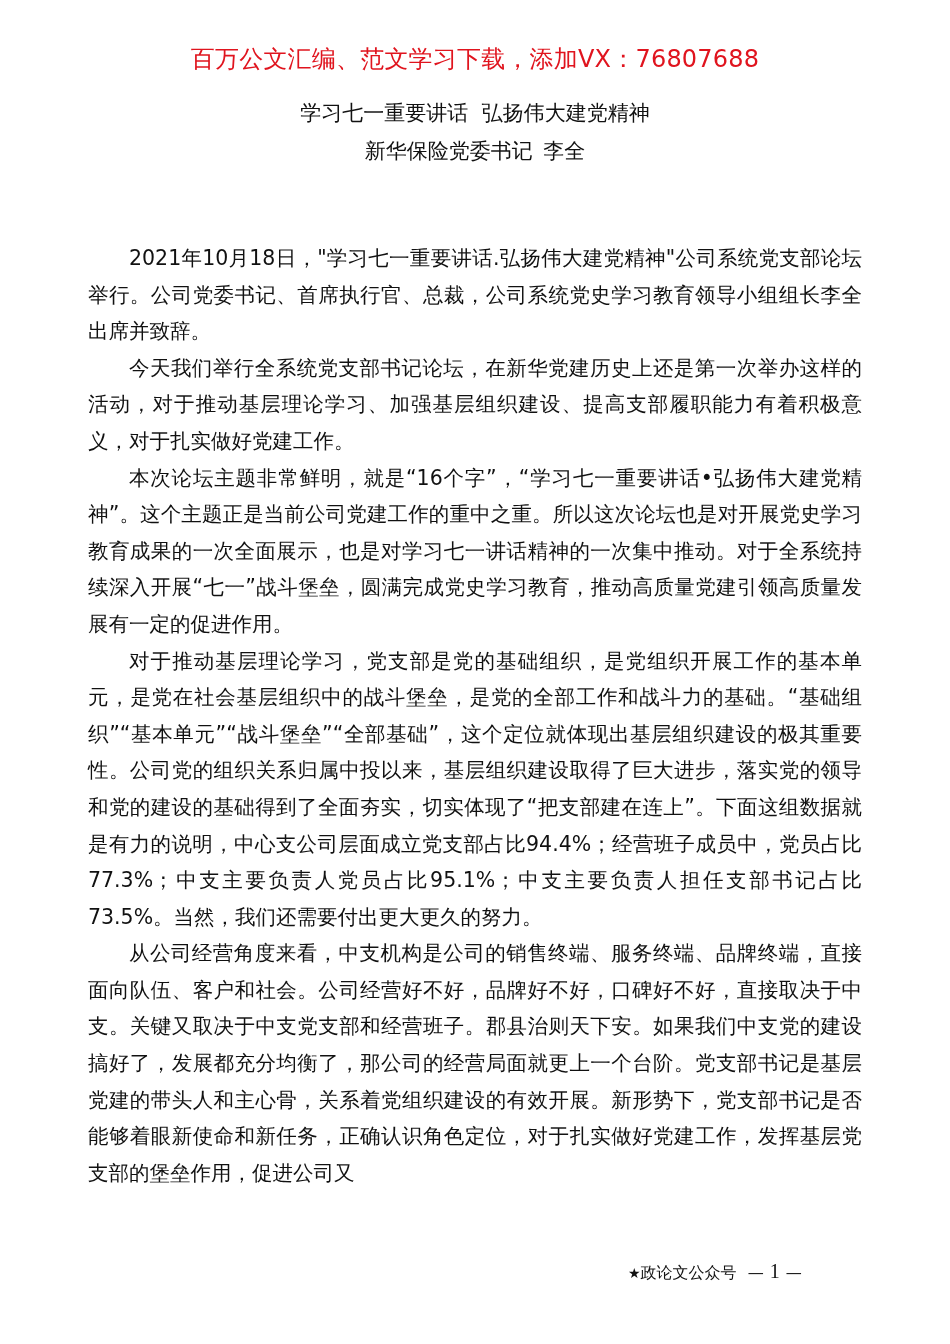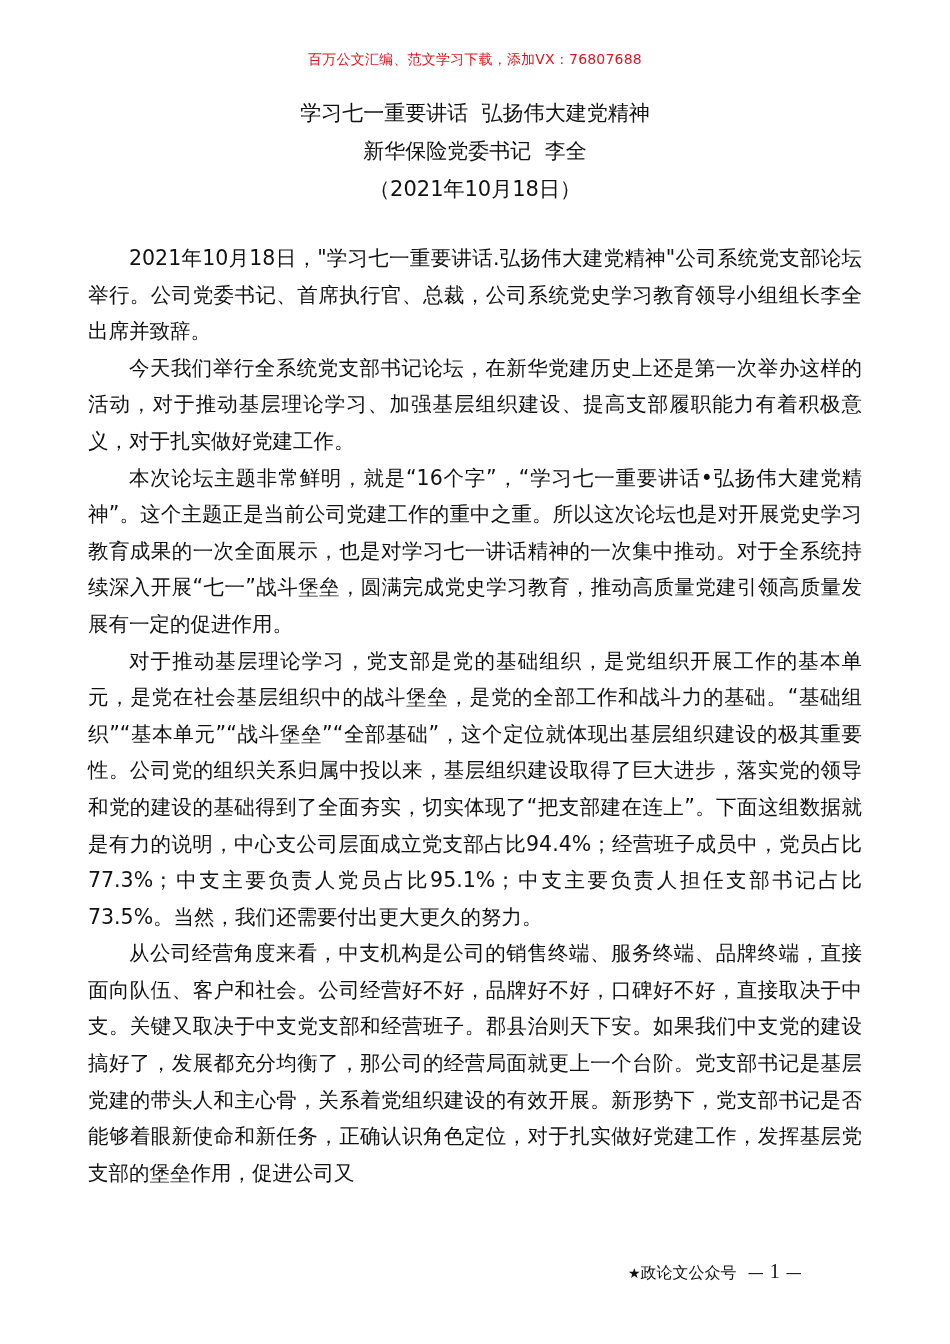--- a/index.html
+++ b/index.html
@@ -14,21 +14,21 @@
       overflow: hidden;
       font-family: "DejaVu Sans", "Liberation Sans", sans-serif;
       color: #111111;
     }
     .banner {
       position: absolute;
       top: 44px;
       left: 0;
       width: 950px;
       text-align: center;
-      font-size: 14px;
+      font-size: 24px;
       line-height: 30px;
       color: #e0141e;
       letter-spacing: 0.2px;
     }
     .header {
       position: absolute;
       top: 94px;
       left: 0;
       width: 950px;
       text-align: center;
@@ -73,22 +73,21 @@
   </style>
 </head>
 <body>
 
 <div class="banner">
   <span>百万公文汇编、范文学习下载，添加VX：76807688</span>
 </div>
 
 <div class="header">
   <div style="white-space:pre;">学习七一重要讲话  弘扬伟大建党精神</div>
-  <div style="white-space:pre;">新华保险党委书记  李全</div>
-  <div>（2021年10月18日）</div>
+  <div style="white-space:pre;font-family:Liberation Serif, serif;">新华保险党委书记  李全</div>
 </div>
 
 <div class="body-text">
   <p>2021年10月18日，"学习七一重要讲话.弘扬伟大建党精神"公司系统党支部论坛举行。公司党委书记、首席执行官、总裁，公司系统党史学习教育领导小组组长李全出席并致辞。</p>
   <p>今天我们举行全系统党支部书记论坛，在新华党建历史上还是第一次举办这样的活动，对于推动基层理论学习、加强基层组织建设、提高支部履职能力有着积极意义，对于扎实做好党建工作。</p>
   <p>本次论坛主题非常鲜明，就是“16个字”，“学习七一重要讲话•弘扬伟大建党精神”。这个主题正是当前公司党建工作的重中之重。所以这次论坛也是对开展党史学习教育成果的一次全面展示，也是对学习七一讲话精神的一次集中推动。对于全系统持续深入开展“七一”战斗堡垒，圆满完成党史学习教育，推动高质量党建引领高质量发展有一定的促进作用。</p>
   <p>对于推动基层理论学习，党支部是党的基础组织，是党组织开展工作的基本单元，是党在社会基层组织中的战斗堡垒，是党的全部工作和战斗力的基础。“基础组织”“基本单元”“战斗堡垒”“全部基础”，这个定位就体现出基层组织建设的极其重要性。公司党的组织关系归属中投以来，基层组织建设取得了巨大进步，落实党的领导和党的建设的基础得到了全面夯实，切实体现了“把支部建在连上”。下面这组数据就是有力的说明，中心支公司层面成立党支部占比94.4%；经营班子成员中，党员占比77.3%；中支主要负责人党员占比95.1%；中支主要负责人担任支部书记占比73.5%。当然，我们还需要付出更大更久的努力。</p>
   <p>从公司经营角度来看，中支机构是公司的销售终端、服务终端、品牌终端，直接面向队伍、客户和社会。公司经营好不好，品牌好不好，口碑好不好，直接取决于中支。关键又取决于中支党支部和经营班子。郡县治则天下安。如果我们中支党的建设搞好了，发展都充分均衡了，那公司的经营局面就更上一个台阶。党支部书记是基层党建的带头人和主心骨，关系着党组织建设的有效开展。新形势下，党支部书记是否能够着眼新使命和新任务，正确认识角色定位，对于扎实做好党建工作，发挥基层党支部的堡垒作用，促进公司又</p>
 </div>
 

